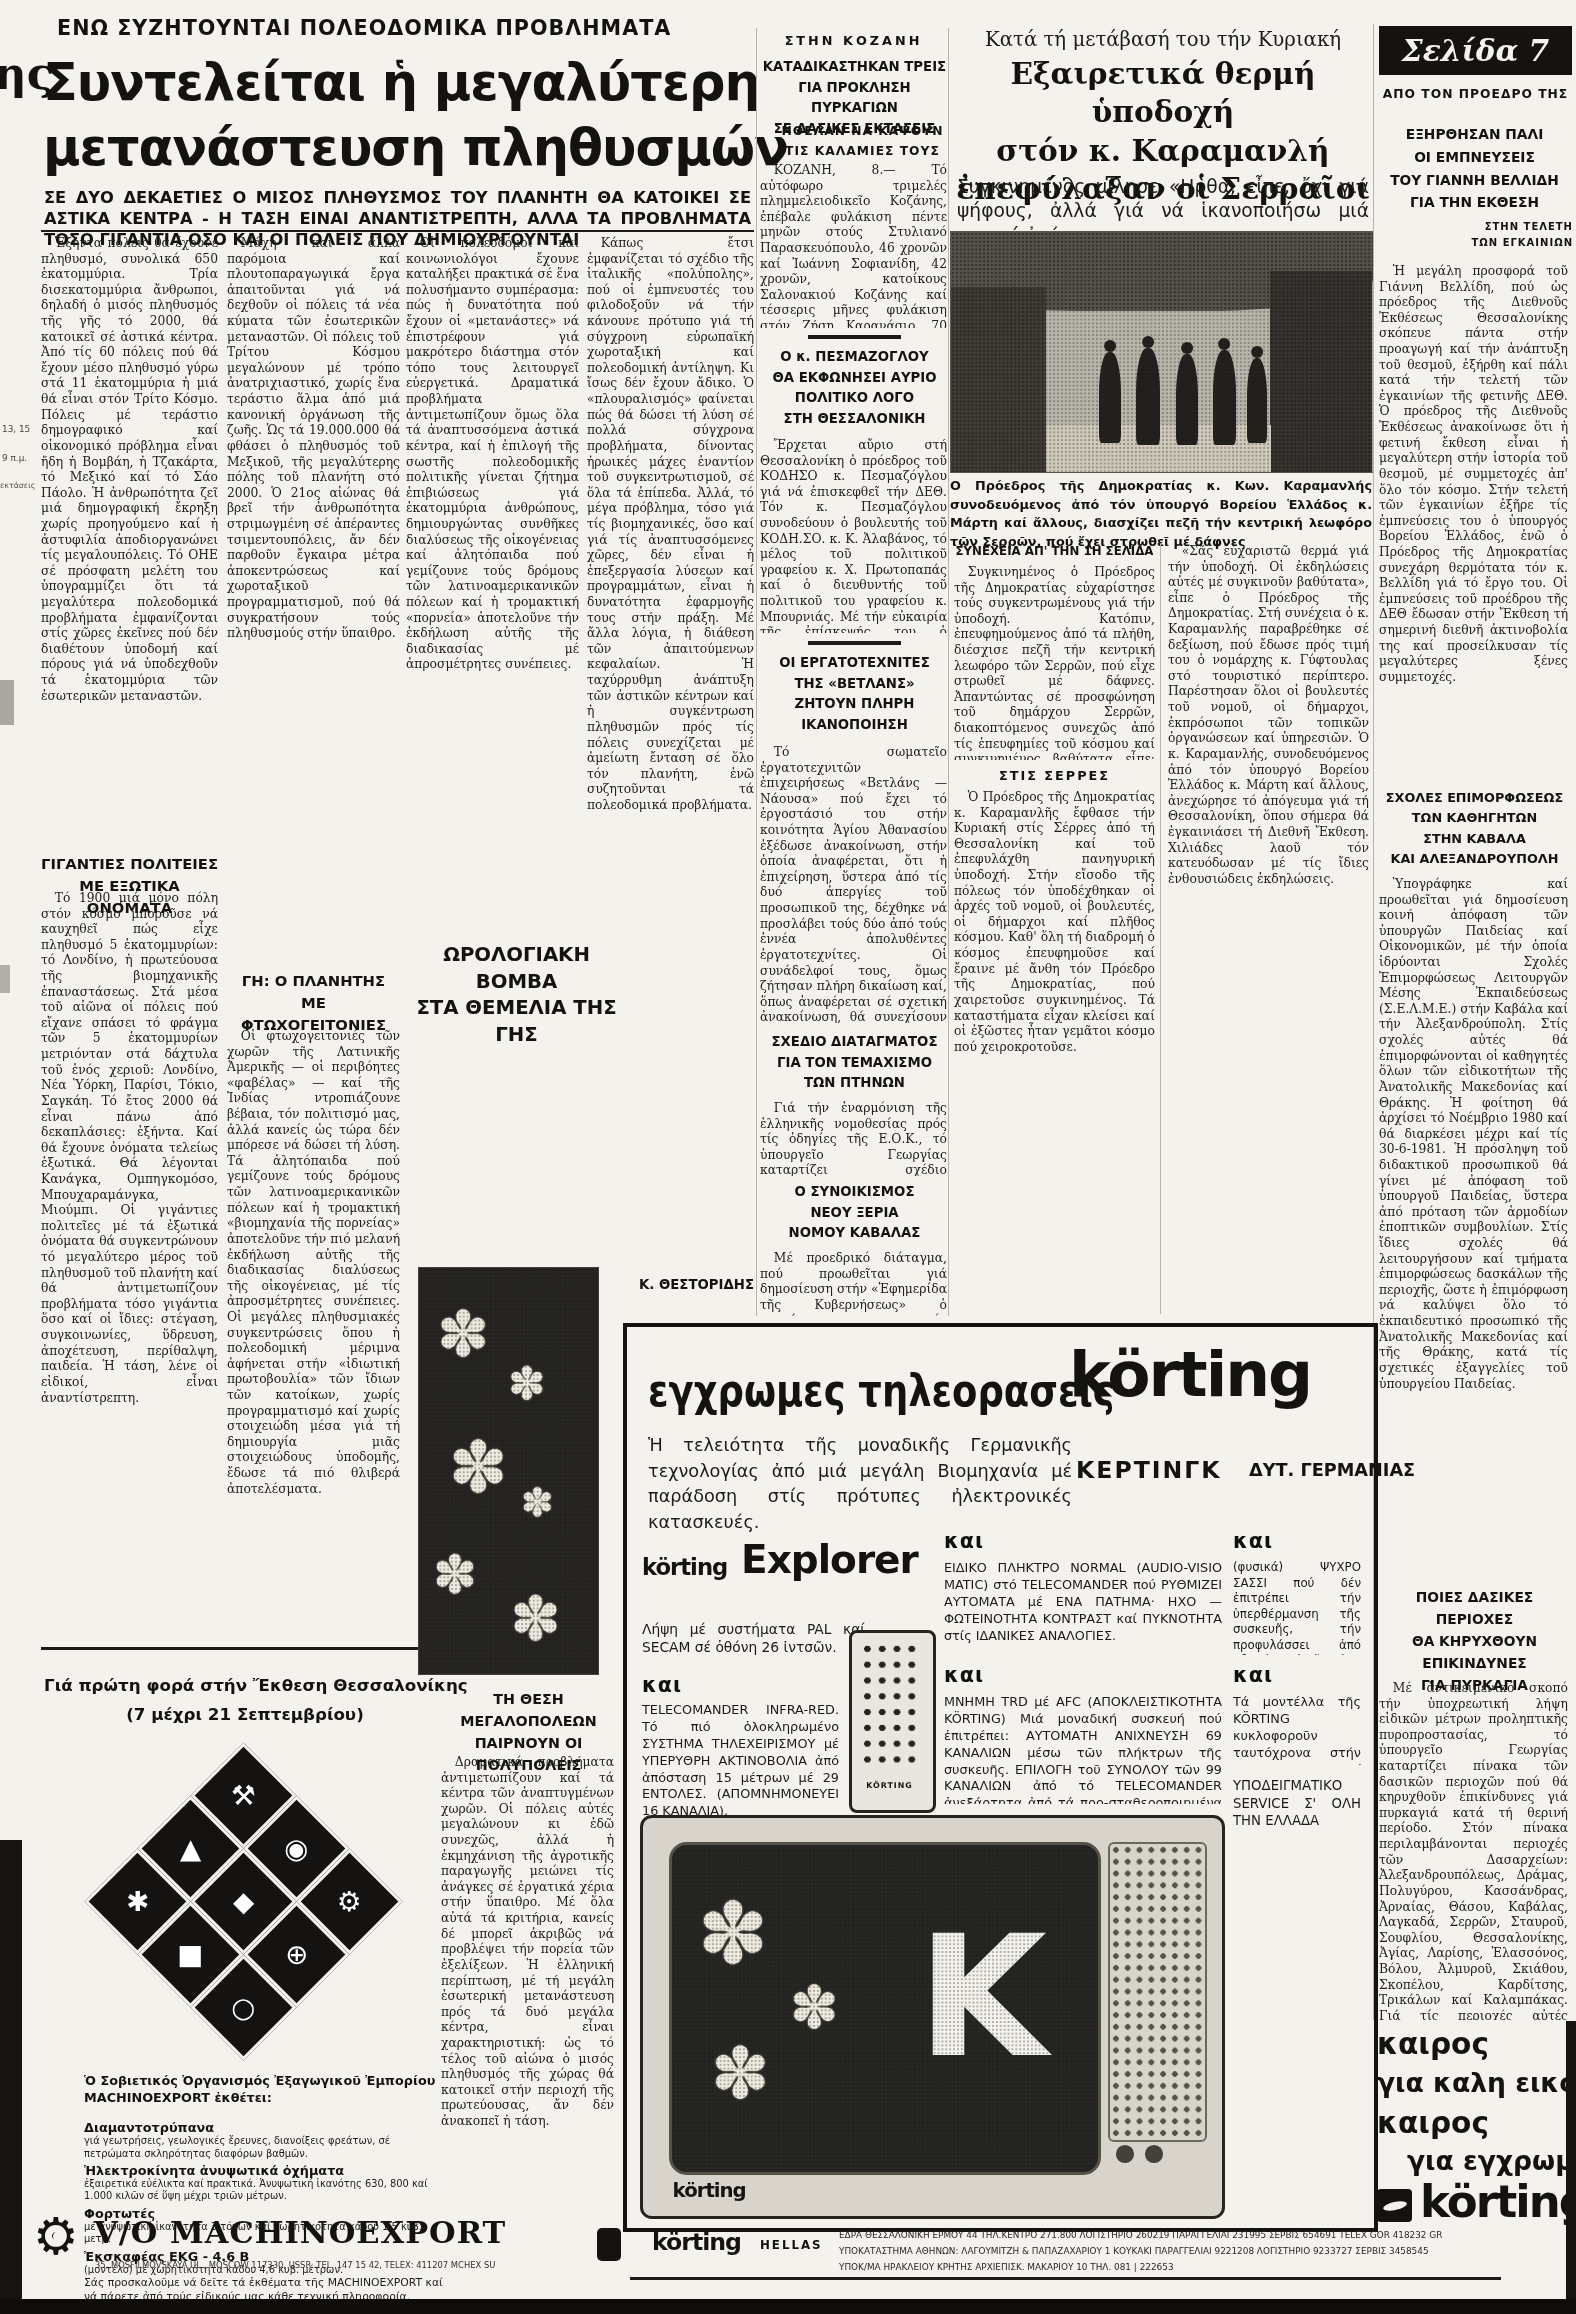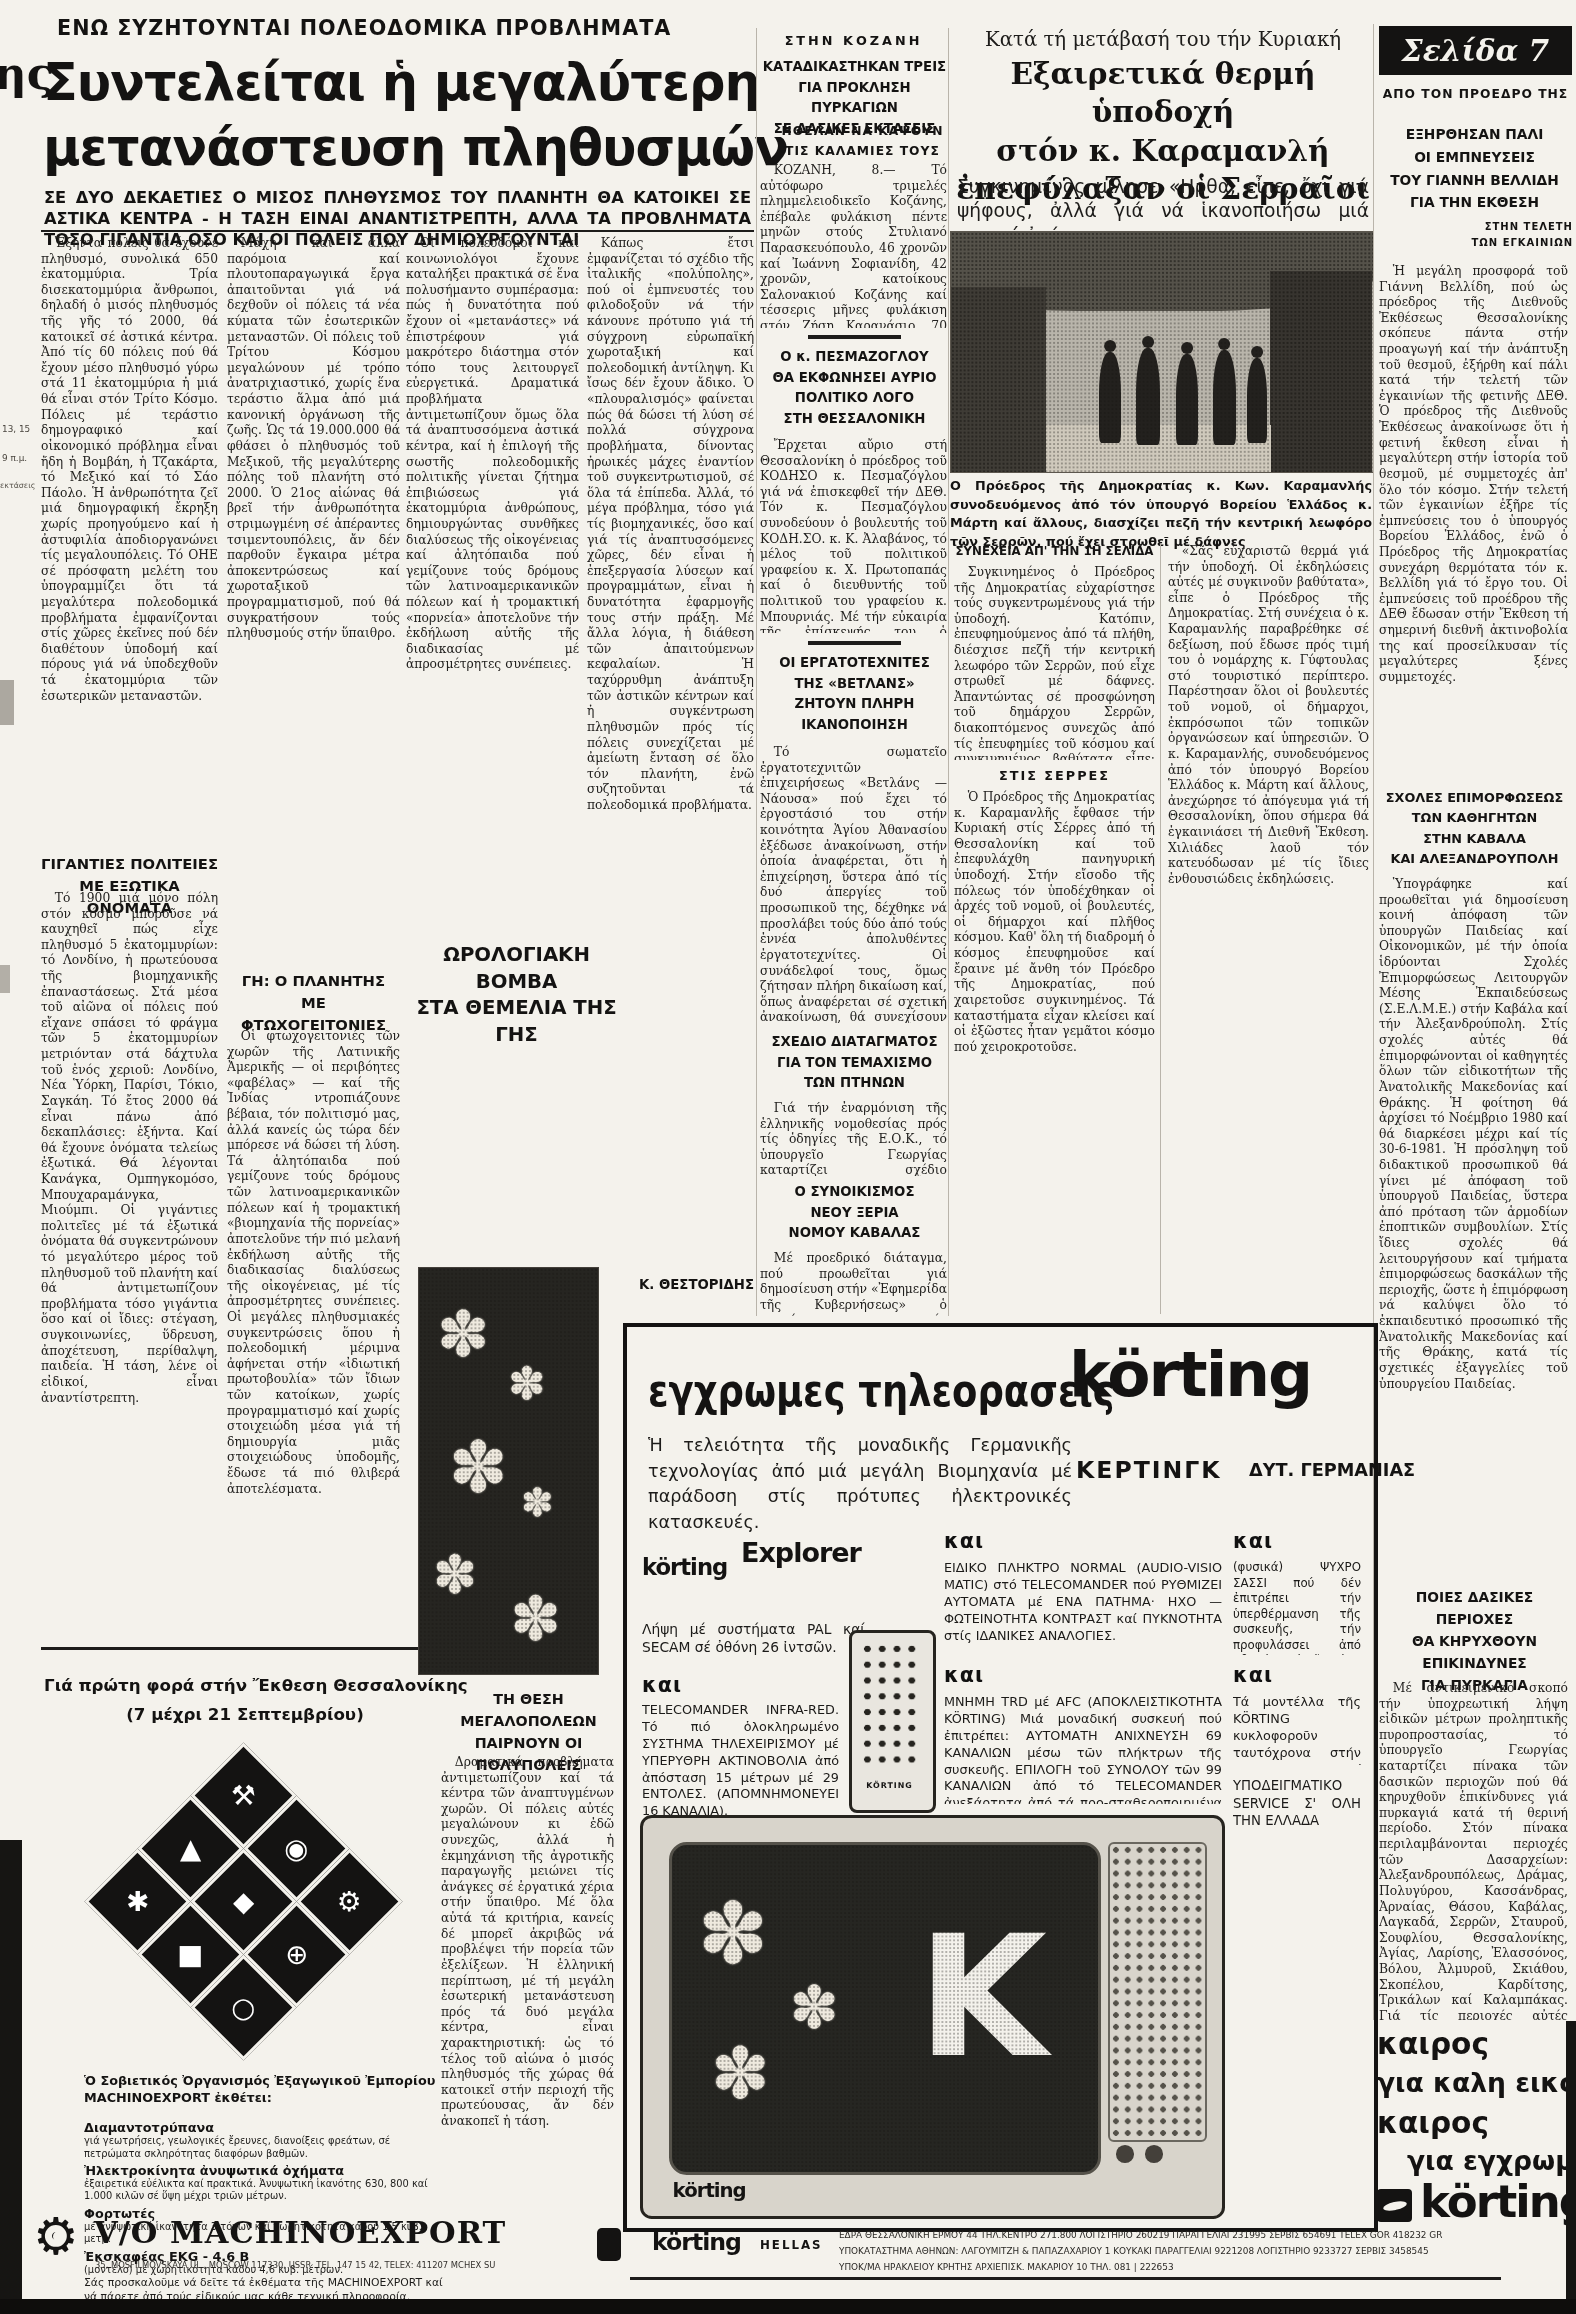--- a/index.html
+++ b/index.html
@@ -203,21 +203,21 @@
   <div class="abs hd nowrap" style="left:1420px;top:2175px;font-size:45px;letter-spacing:-2px;">körting</div>
 
   <div class="abs" style="left:623px;top:1323px;width:747px;height:901px;border:4.9px solid #141312;"></div>
   <div class="abs hd nowrap" style="left:648px;top:1364px;font-size:45px;letter-spacing:0;transform:scaleX(.82);transform-origin:left;">εγχρωμες τηλεορασεις</div>
   <div class="abs hd nowrap" style="left:1069px;top:1338px;font-size:63px;letter-spacing:-2px;">körting</div>
   <div class="abs hd nowrap" style="left:1076px;top:1456px;font-size:23.6px;letter-spacing:2px;">ΚΕΡΤΙΝΓΚ</div>
   <div class="abs hd nowrap" style="left:1249px;top:1460px;font-size:17.7px;">ΔΥΤ. ΓΕΡΜΑΝΙΑΣ</div>
   <div class="abs" style="left:648px;top:1433px;width:424px;font-size:17.7px;line-height:1.45;text-align:justify;">Ἡ τελειότητα τῆς μοναδικῆς Γερμανικῆς τεχνολογίας ἀπό μιά μεγάλη Βιομηχανία μέ παράδοση στίς πρότυπες ἠλεκτρονικές κατασκευές.</div>
 
   <div class="abs hd nowrap" style="left:642px;top:1554px;font-size:22.7px;letter-spacing:-1px;">körting</div>
-  <div class="abs hd nowrap" style="left:741px;top:1537px;font-size:27px;letter-spacing:-1px;text-align:right;">Explorer</div>
+  <div class="abs hd nowrap" style="left:741px;top:1537px;font-size:39px;letter-spacing:-1px;text-align:right;">Explorer</div>
 
   <div class="abs adtxt" style="left:642px;top:1620px;width:223px;font-size:13.8px;">Λήψη μέ συστήματα PAL καί SECAM σέ ὀθόνη 26 ἰντσῶν.</div>
   <div class="abs kai" style="left:642px;top:1673px;">και</div>
   <div class="abs adtxt" style="left:642px;top:1702px;width:197px;height:140px;overflow:hidden;">TELECOMANDER INFRA-RED. Τό πιό ὁλοκληρωμένο ΣΥΣΤΗΜΑ ΤΗΛΕΧΕΙΡΙΣΜΟΥ μέ ΥΠΕΡΥΘΡΗ ΑΚΤΙΝΟΒΟΛΙΑ ἀπό ἀπόσταση 15 μέτρων μέ 29 ΕΝΤΟΛΕΣ. (ΑΠΟΜΝΗΜΟΝΕΥΕΙ 16 ΚΑΝΑΛΙΑ).</div>
 
   <div class="abs" style="left:849px;top:1630px;width:81px;height:177px;background:#e9e6df;border:3px solid #26241f;border-radius:7.9px;">
     <div class="abs" style="left:7.9px;top:7.9px;width:59px;height:126px;background-image:radial-gradient(circle,#26241f 3px,transparent 3.5px);background-size:14.8px 15.8px;"></div>
     <div class="abs hd ctr" style="left:0;top:148px;width:75px;font-size:7.9px;letter-spacing:1px;">KÖRTING</div>
   </div>
 

